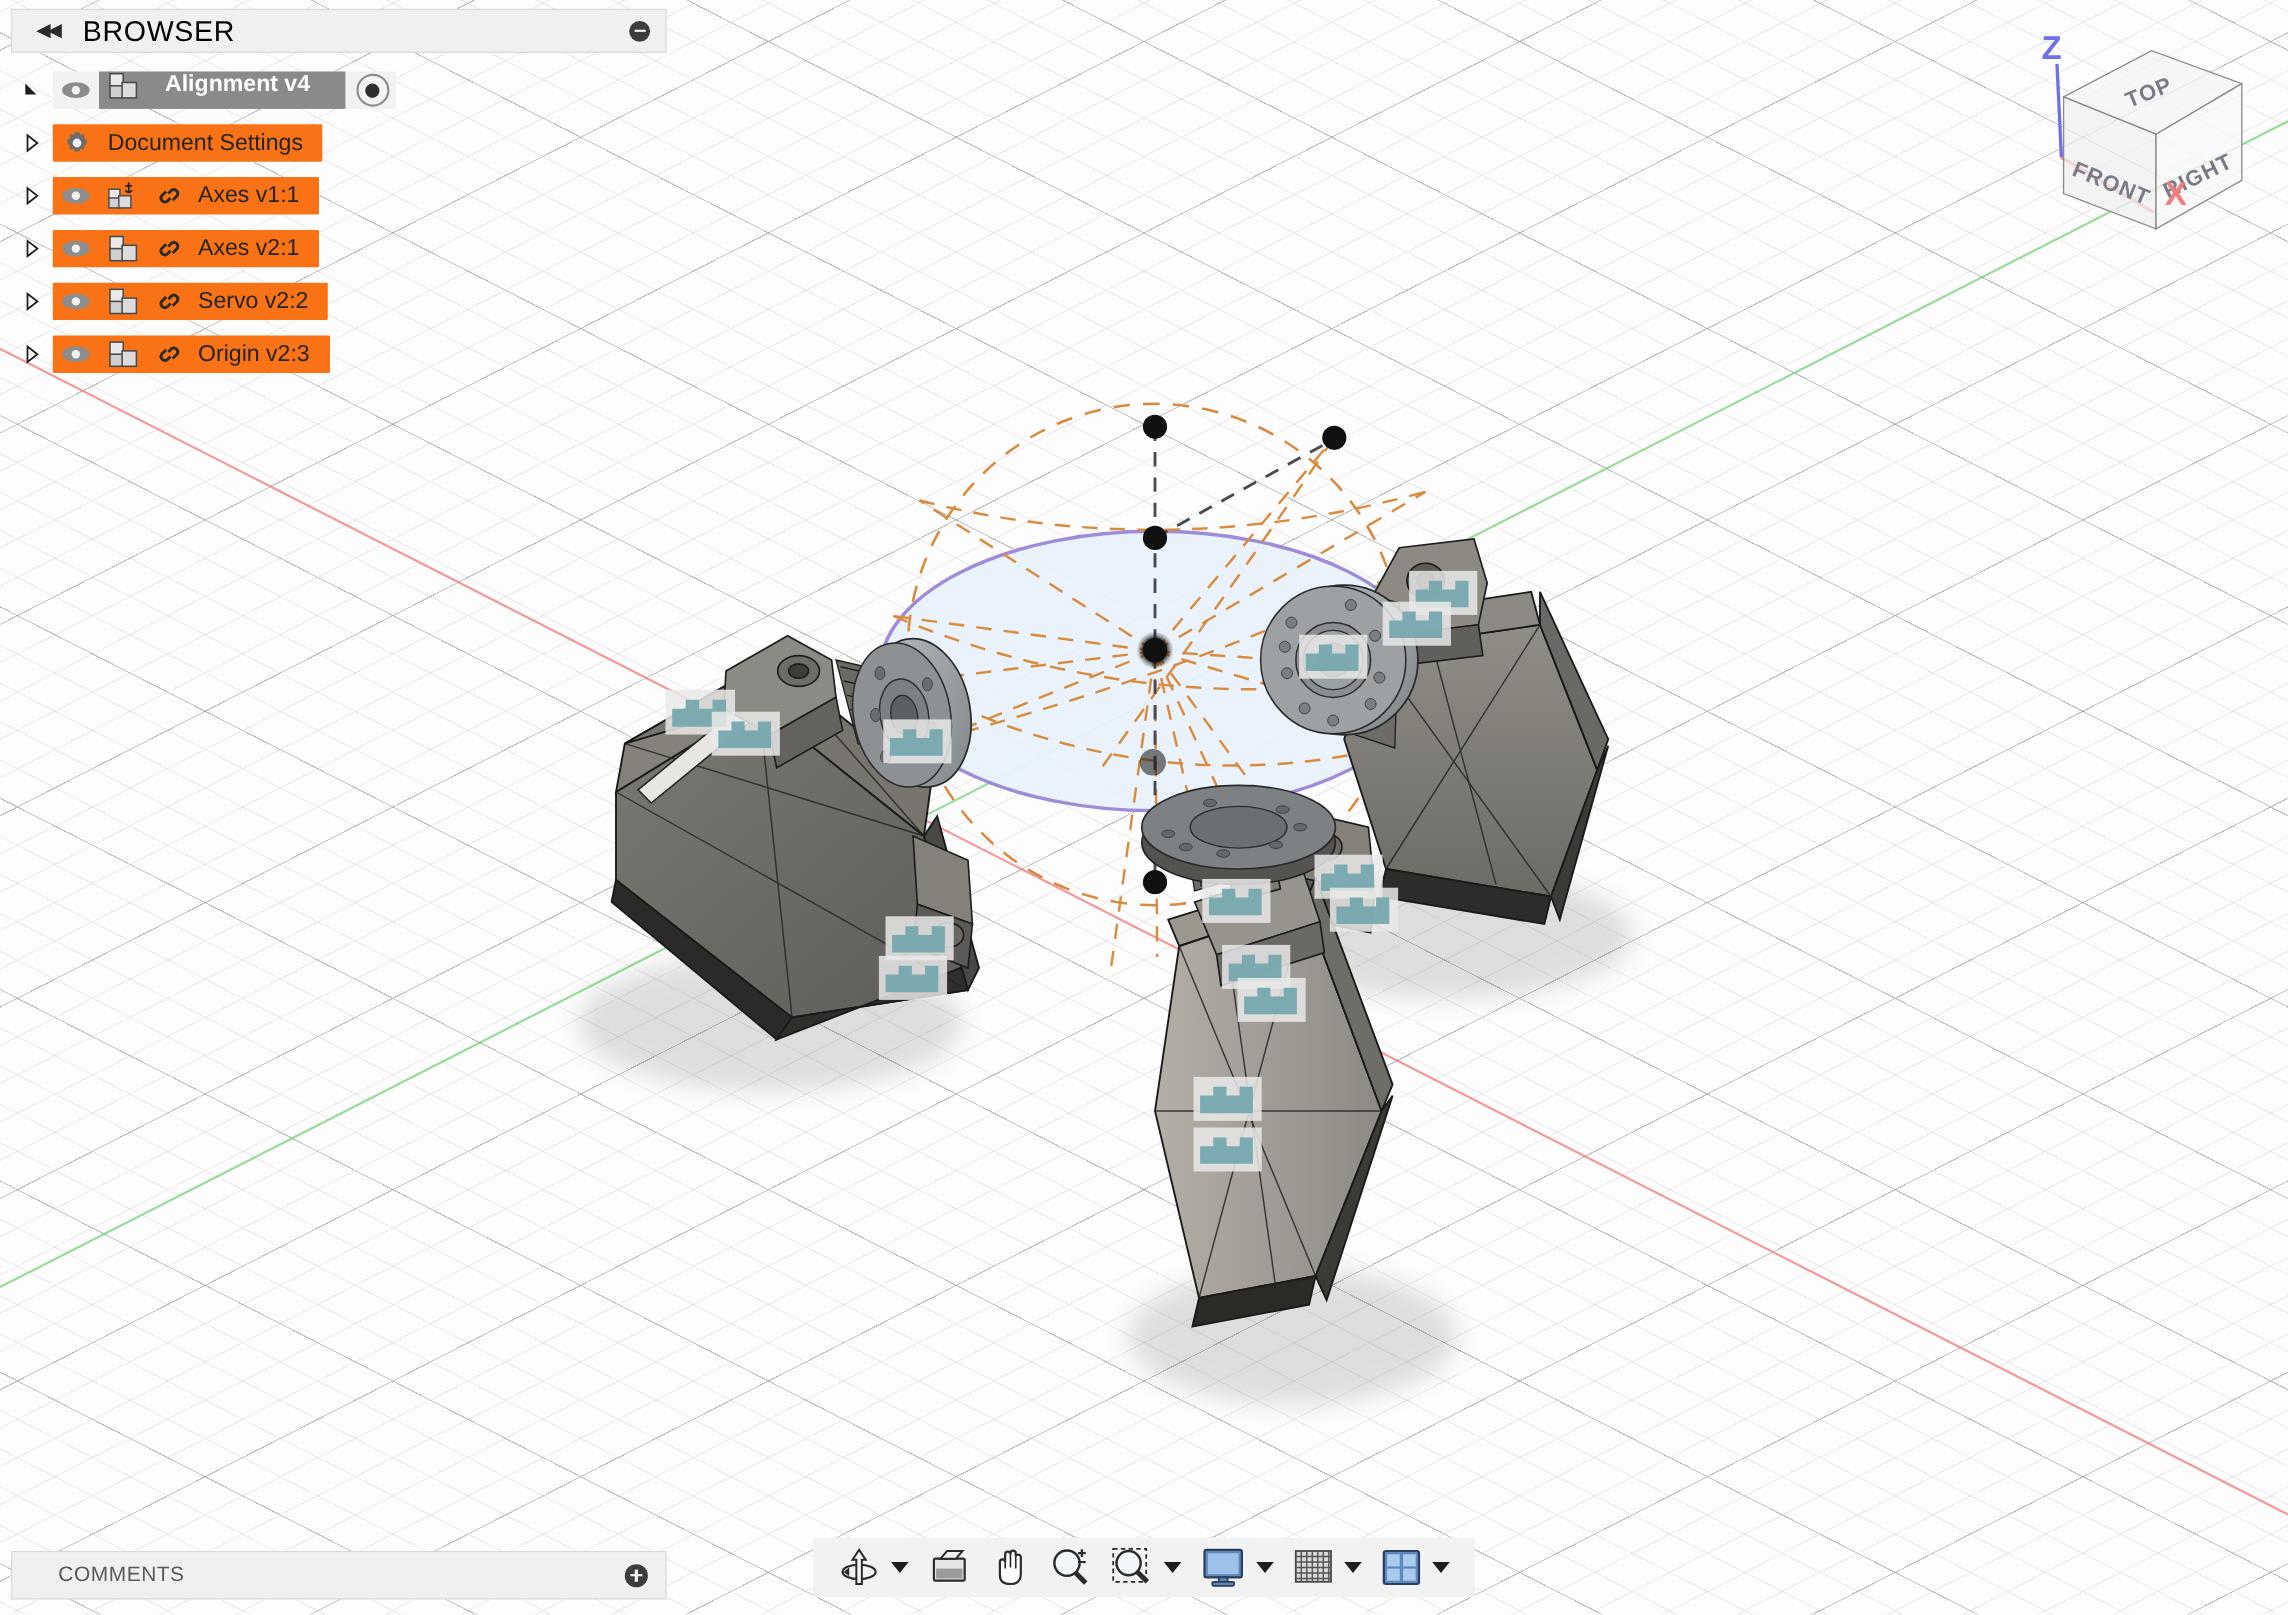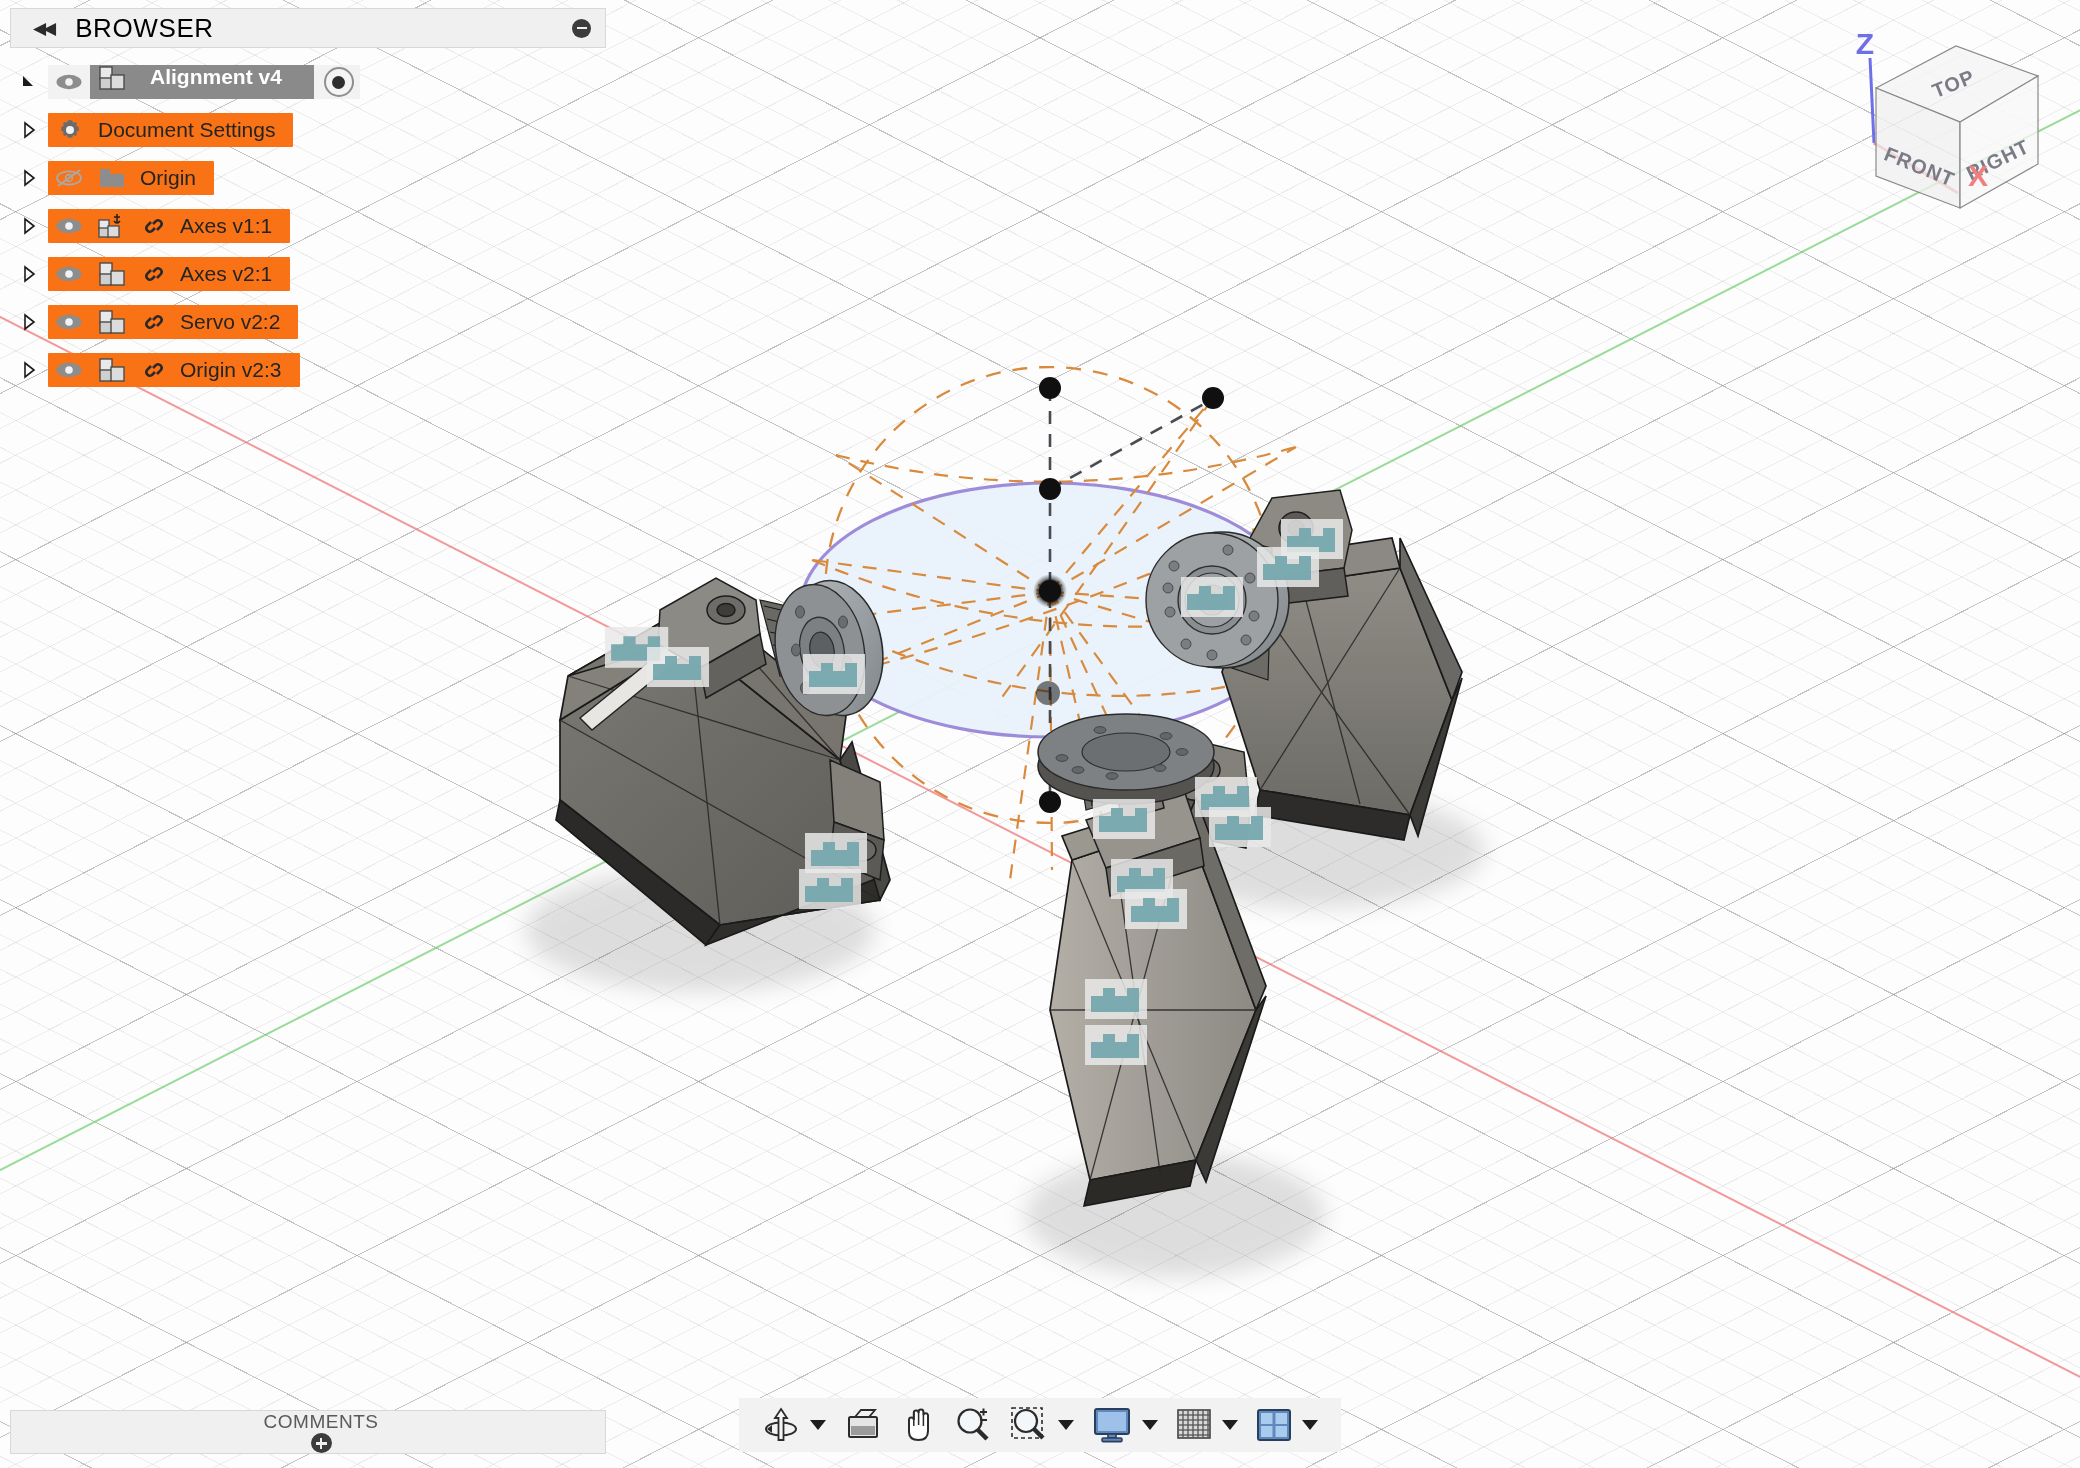--- a/index.html
+++ b/index.html
@@ -52,21 +52,21 @@
   .row-root .tw{background:#f2f2f2;padding-right:6px;}
   .sel{background:#8a8a8a;display:flex;align-items:flex-start;height:34px;padding-right:14px;}
   .sel .tlabel{color:#ffffff;font-weight:bold;padding-left:16px;}
   .radio{width:30px;height:30px;border-radius:50%;background:#f4f4f4;border:2px solid #8e8e8e;
          display:flex;align-items:center;justify-content:center;margin-left:10px;box-sizing:border-box;}
   .radio i{width:13px;height:13px;border-radius:50%;background:#2e2e2e;display:block;}
 
   
   #comments{position:absolute;left:10px;bottom:14px;width:596px;height:44px;
     background:#f0f0f0;border:1px solid #d8d8d8;box-sizing:border-box;
-    display:flex;align-items:center;padding:0 16px 0 42px;flex-direction:column;}
+    display:flex;align-items:center;padding:0 16px 0 42px;}
   #comments .ctitle{font-size:19px;color:#5a5a5a;letter-spacing:.5px;flex:1;}
   .plus-btn{width:21px;height:21px;border-radius:50%;background:#3c3c3c;position:relative;}
   .plus-btn::before,.plus-btn::after{content:"";position:absolute;background:#f0f0f0;}
   .plus-btn::before{left:5px;top:9.2px;width:11px;height:2.6px;}
   .plus-btn::after{top:5px;left:9.2px;height:11px;width:2.6px;}
 
   
   #navbar{position:absolute;left:50%;transform:translateX(-50%);bottom:16px;
     height:54px;background:#f2f2f2;display:flex;align-items:center;padding:0 14px;}
   .nbtn{height:46px;display:flex;align-items:center;justify-content:center;padding:0 7px;}
@@ -445,43 +445,20 @@
           <svg width="26" height="26" viewBox="0 0 26 26">
               <path d="M13 3 l2.2 .4 .9 2.3 2.3-.8 1.6 1.6-.8 2.3 2.3 .9 .4 2.2 -.4 2.2 -2.3 .9 .8 2.3 -1.6 1.6 -2.3-.8 -.9 2.3 -2.2 .4 -2.2-.4 -.9-2.3 -2.3 .8 -1.6-1.6 .8-2.3 -2.3-.9 -.4-2.2 .4-2.2 2.3-.9 -.8-2.3 1.6-1.6 2.3 .8 .9-2.3 Z" fill="#6b6b6b"></path>
               <circle cx="13" cy="13" r="4" fill="#f2f2f2"></circle>
             </svg>
         </span>
         <span class="tlabel">Document Settings</span>
       </div>
     </div>
 
 
-    <div class="trow">
-      <span class="arrow">
-        <svg width="16" height="18" viewBox="0 0 16 18">
-            <path d="M4 2 L13 9 L4 16 Z" fill="none" stroke="#1b1b1b" stroke-width="1.6"></path>
-          </svg>
-      </span>
-      <div class="tw">
-        <span class="eye">
-          <svg width="28" height="20" viewBox="0 0 28 20">
-            <ellipse cx="14" cy="10" rx="12" ry="6.6" fill="none" stroke="#a9a9a9" stroke-width="1.8"></ellipse>
-            <circle cx="14" cy="10" r="3.4" fill="none" stroke="#a9a9a9" stroke-width="1.6"></circle>
-            <line x1="3" y1="18" x2="25" y2="2" stroke="#a9a9a9" stroke-width="1.9"></line>
-          </svg>
-        </span>
-        <span class="icon-slot">
-          <svg width="28" height="24" viewBox="0 0 28 24">
-              <path d="M2 5 h9 l2 3 h13 v13 h-24 Z" fill="#8d8d8d"></path>
-              <rect x="2" y="3" width="10" height="3" fill="#8d8d8d"></rect>
-            </svg>
-        </span>
-        <span class="tlabel">Origin</span>
-      </div>
-    </div>
 
     <div class="trow">
       <span class="arrow">
         <svg width="16" height="18" viewBox="0 0 16 18">
             <path d="M4 2 L13 9 L4 16 Z" fill="none" stroke="#1b1b1b" stroke-width="1.6"></path>
           </svg>
       </span>
       <div class="tw">
         <span class="eye">
           <svg width="28" height="18" viewBox="0 0 28 18">

